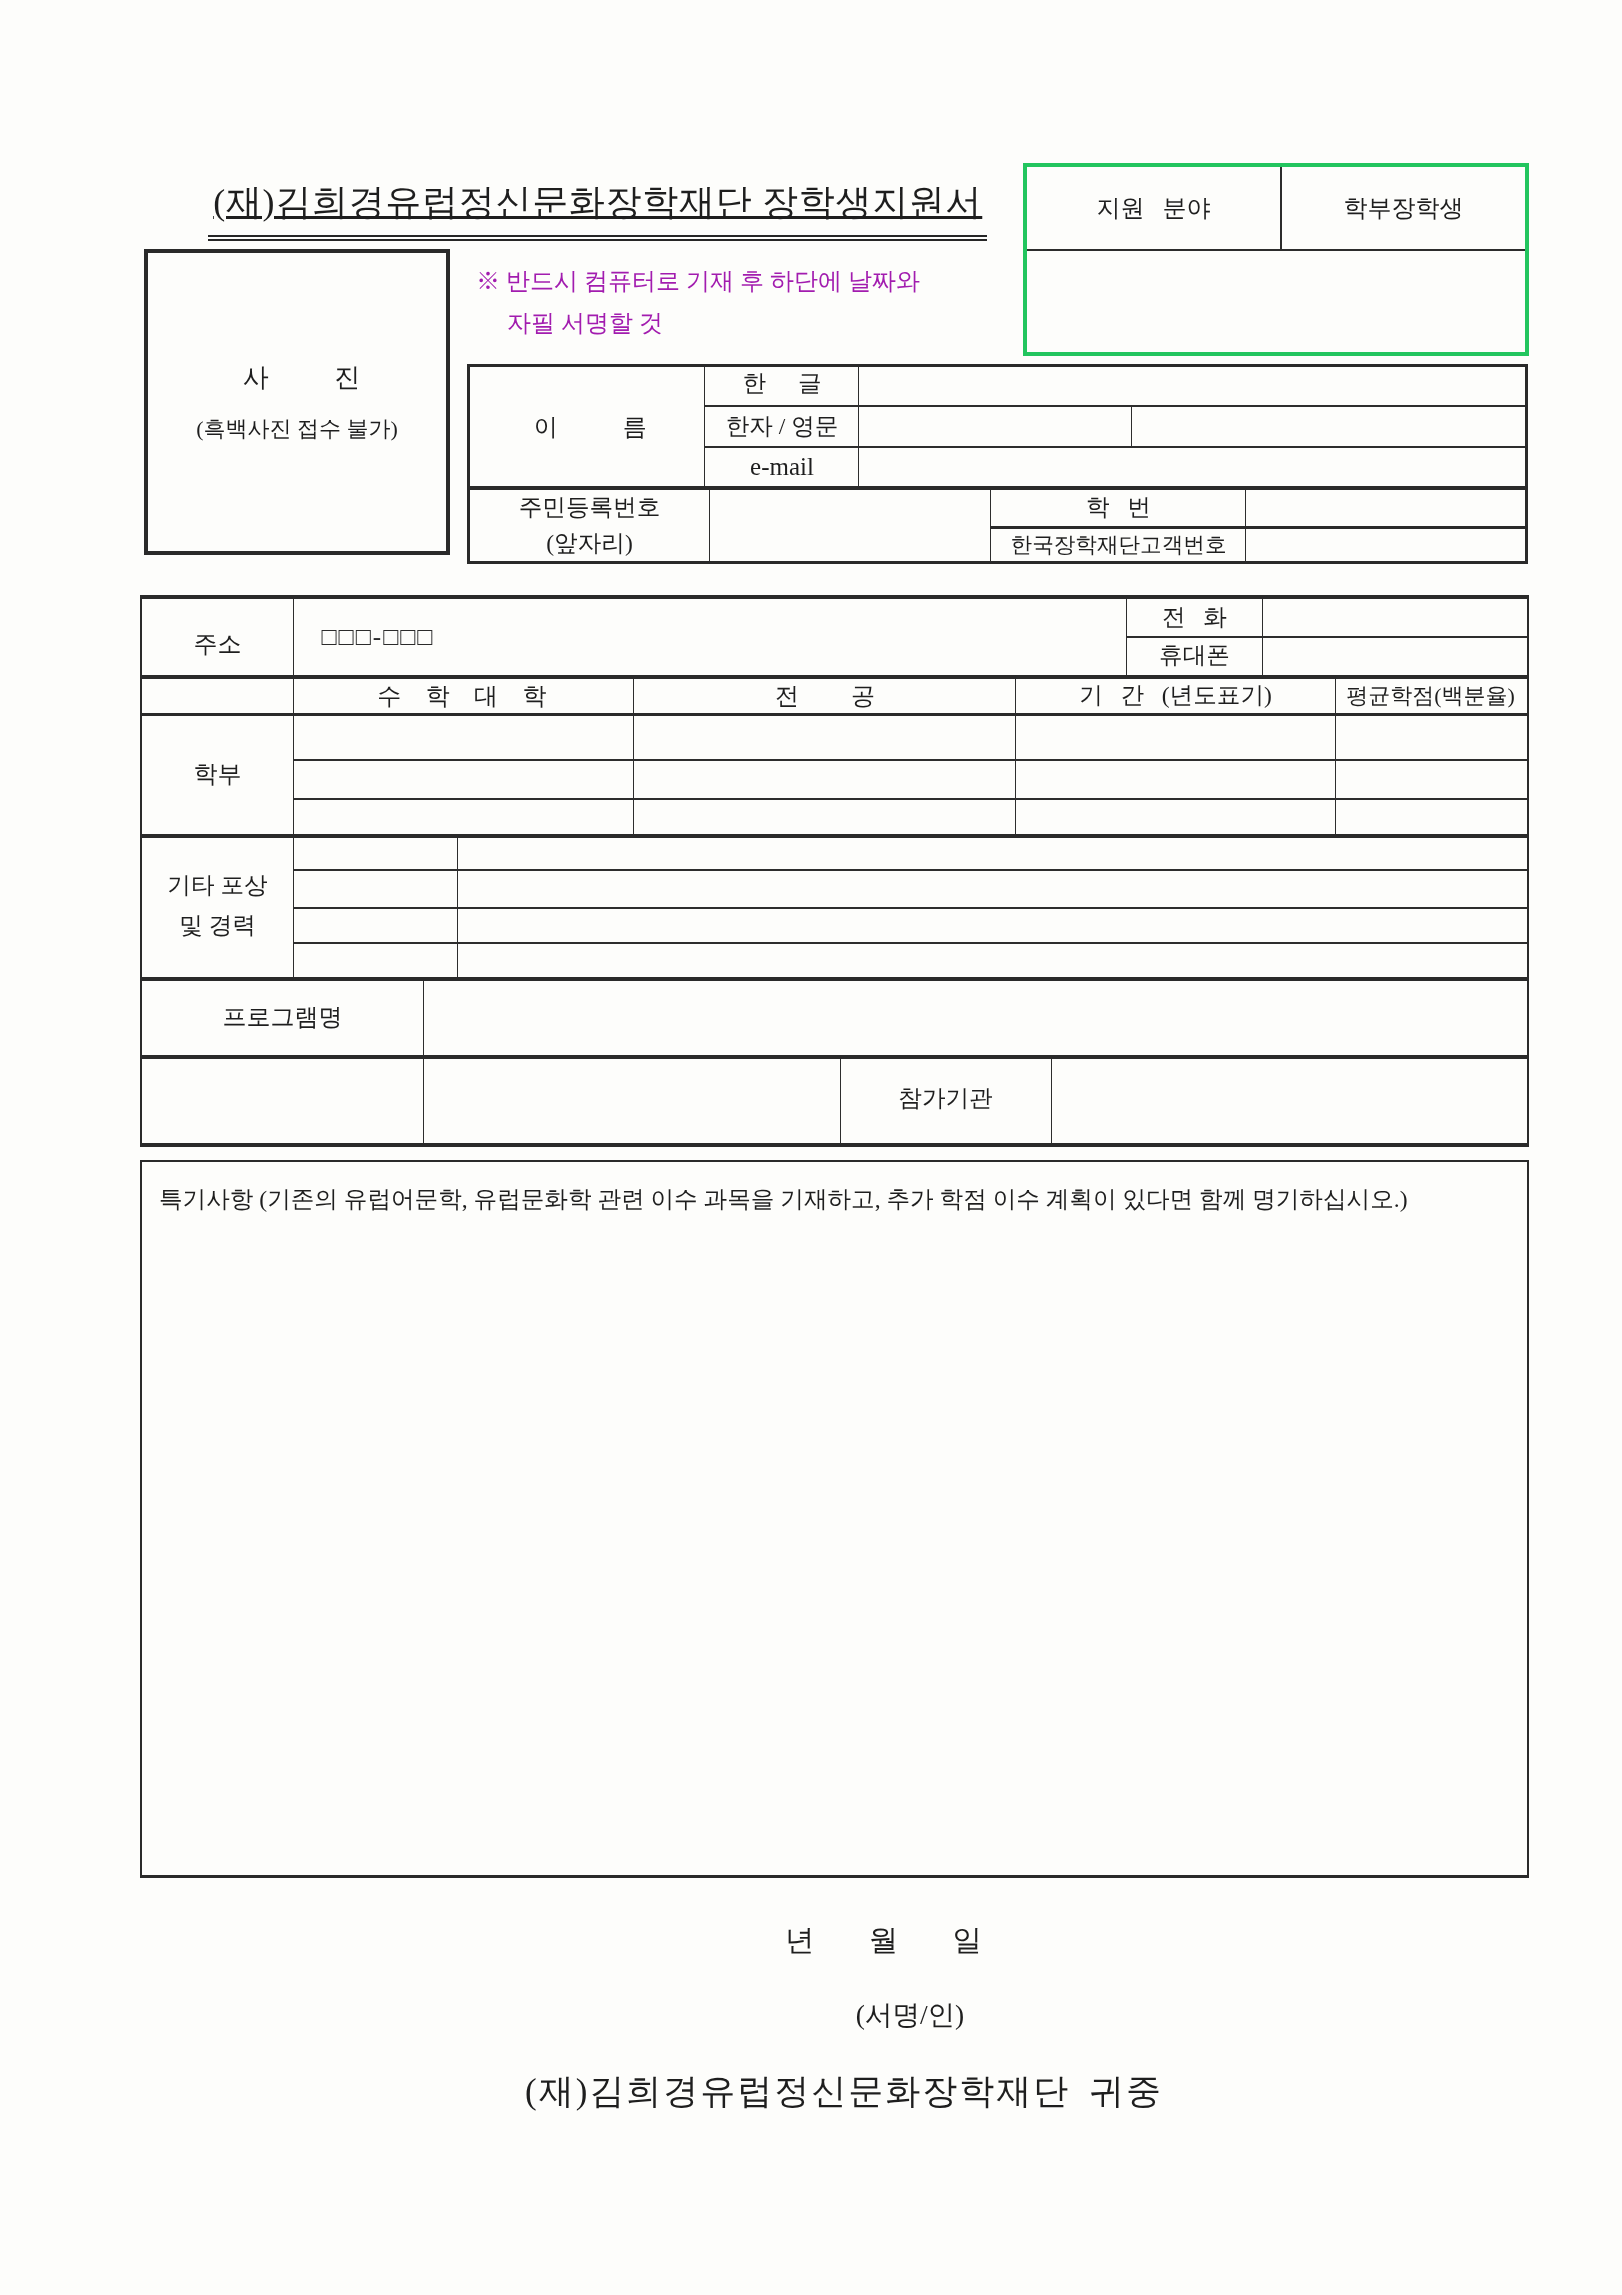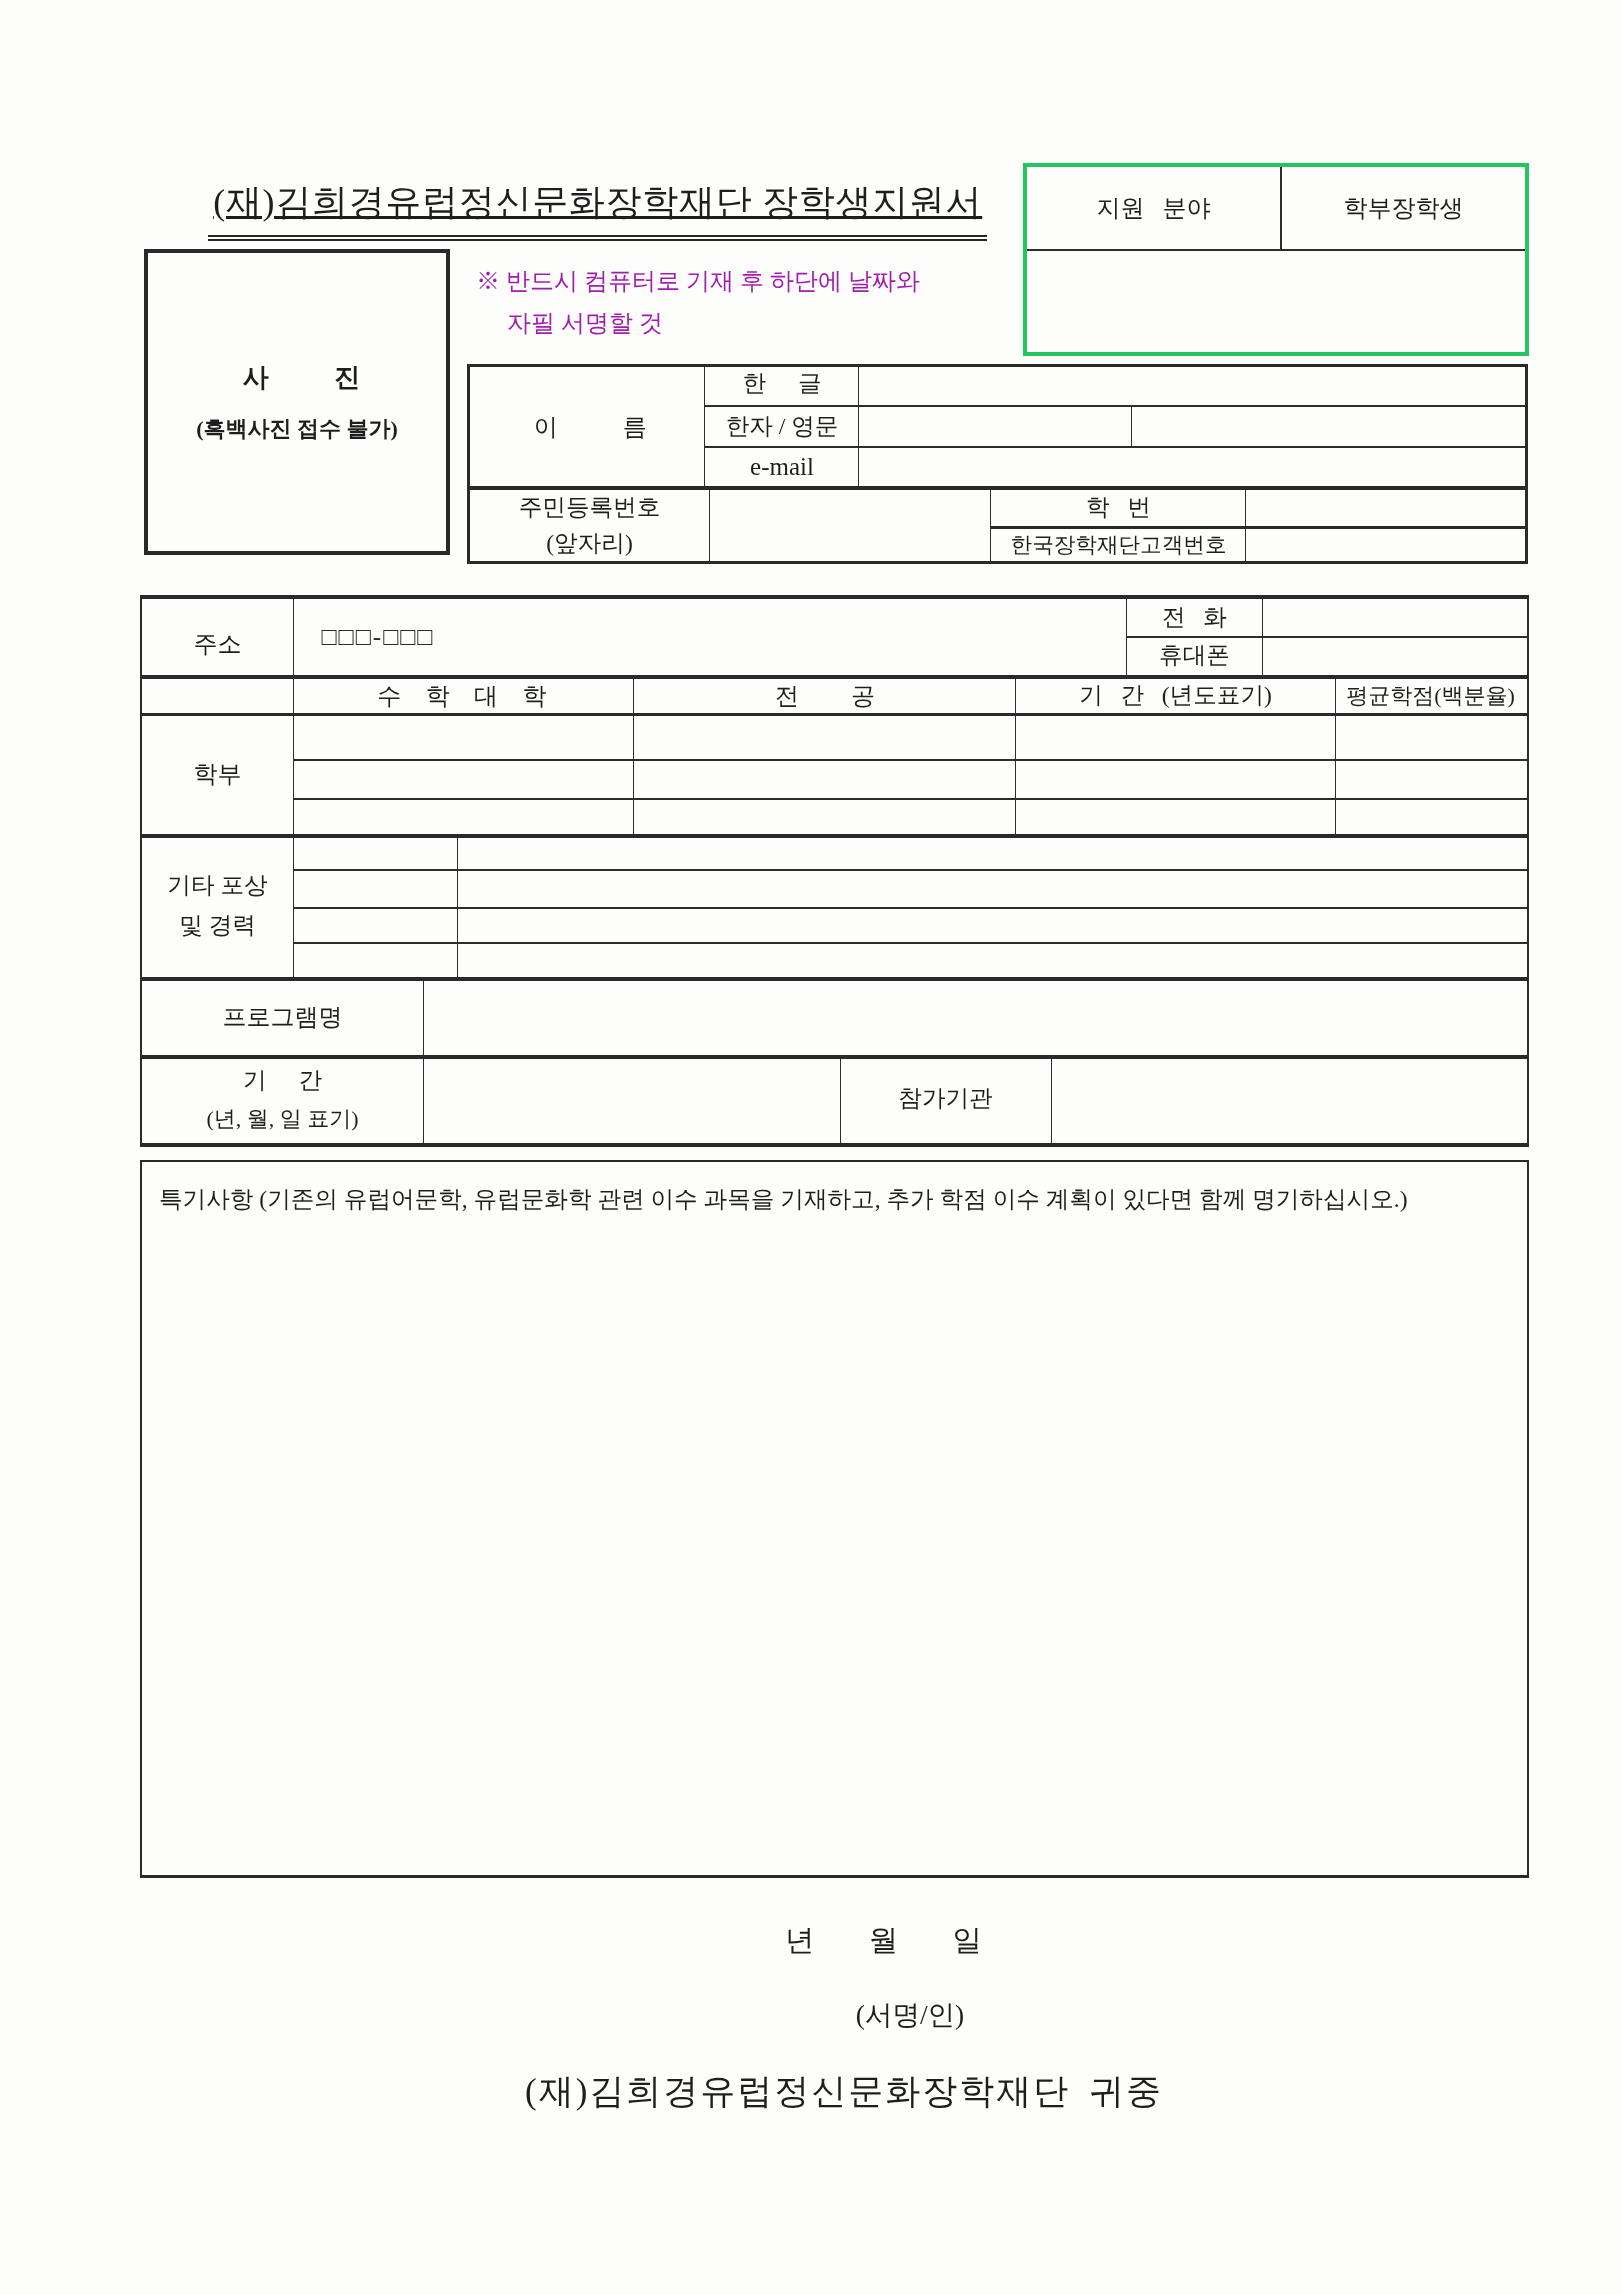--- a/index.html
+++ b/index.html
@@ -44,21 +44,21 @@
 <div class="page">
 
   <div class="title" style="left:208px; top:178px;text-decoration:underline;">(재)김희경유럽정신문화장학재단 장학생지원서</div>
 
   <div class="apply-table" style="left:1023px; top:163px; width:506px; height:193px;">
     <div class="br bb ws-sm">지원 분야</div>
     <div class="bb">학부장학생</div>
     <div class="fill"></div>
   </div>
 
-  <div class="box" style="left:144px; top:249px; width:306px; height:306px; border-width:4.6px; display:flex; flex-direction:column; align-items:center; justify-content:center; gap:19.6px;font-weight:bold;">
+  <div class="box" style="left:144px; top:249px; width:306px; height:306px; border-width:4.6px; display:flex; flex-direction:column; align-items:center; justify-content:center; gap:19.6px;">
     <div class="f40 ws-xl" style="padding-left:9.2px;">사 진</div>
     <div class="f34">(흑백사진 접수 불가)</div>
   </div>
 
   <div class="note" style="left:476px; top:260px;">
     <div>※ 반드시 컴퓨터로 기재 후 하단에 날짜와</div>
     <div style="margin-left:31px;">자필 서명할 것</div>
   </div>
 
   <div class="box" style="left:467px; top:364px; width:1061px; height:200px; border-width:3.3px;">
@@ -158,24 +158,20 @@
   <div class="box band-bot" style="left:140px; top:981px; width:1389px; height:78px; border-top-width:0;">
     <div class="vline" style="left:281px; top:0; bottom:0;"></div>
     <div class="cell f37" style="left:0; top:0; width:281px; height:71px;">프로그램명</div>
     <div class="cell" style="left:282px; top:0; width:1101px; height:71px;"></div>
   </div>
 
   <div class="box band-bot" style="left:140px; top:1059px; width:1389px; height:88px; border-top-width:0;">
     <div class="vline" style="left:281px; top:0; bottom:0;"></div>
     <div class="vline" style="left:698px; top:0; bottom:0;"></div>
     <div class="vline" style="left:909px; top:0; bottom:0;"></div>
-    <div class="cell f36" style="left:0; top:0; width:281px; height:80px; flex-direction:column; gap:9.2px;">
-      <div class="ws-md">기 간</div>
-      <div class="f34">(년, 월, 일 표기)</div>
-    </div>
     <div class="cell" style="left:282px; top:0; width:414px; height:80px;"></div>
     <div class="cell f36" style="left:699px; top:0; width:209px; height:80px;">참가기관</div>
     <div class="cell" style="left:910px; top:0; width:473px; height:80px;"></div>
   </div>
 
   <div class="box" style="left:140px; top:1160px; width:1389px; height:718px; border-width:2.6px; border-bottom-width:3.9px;">
     <div class="abs f36" style="left:17px; top:21px; right:13px; line-height:1.4;">특기사항 (기존의 유럽어문학, 유럽문화학 관련 이수 과목을 기재하고, 추가 학점 이수 계획이 있다면 함께 명기하십시오.)</div>
     <div class="abs" style="left:5.2px; top:72px; right:5.2px; bottom:5.2px;"></div>
   </div>
 

